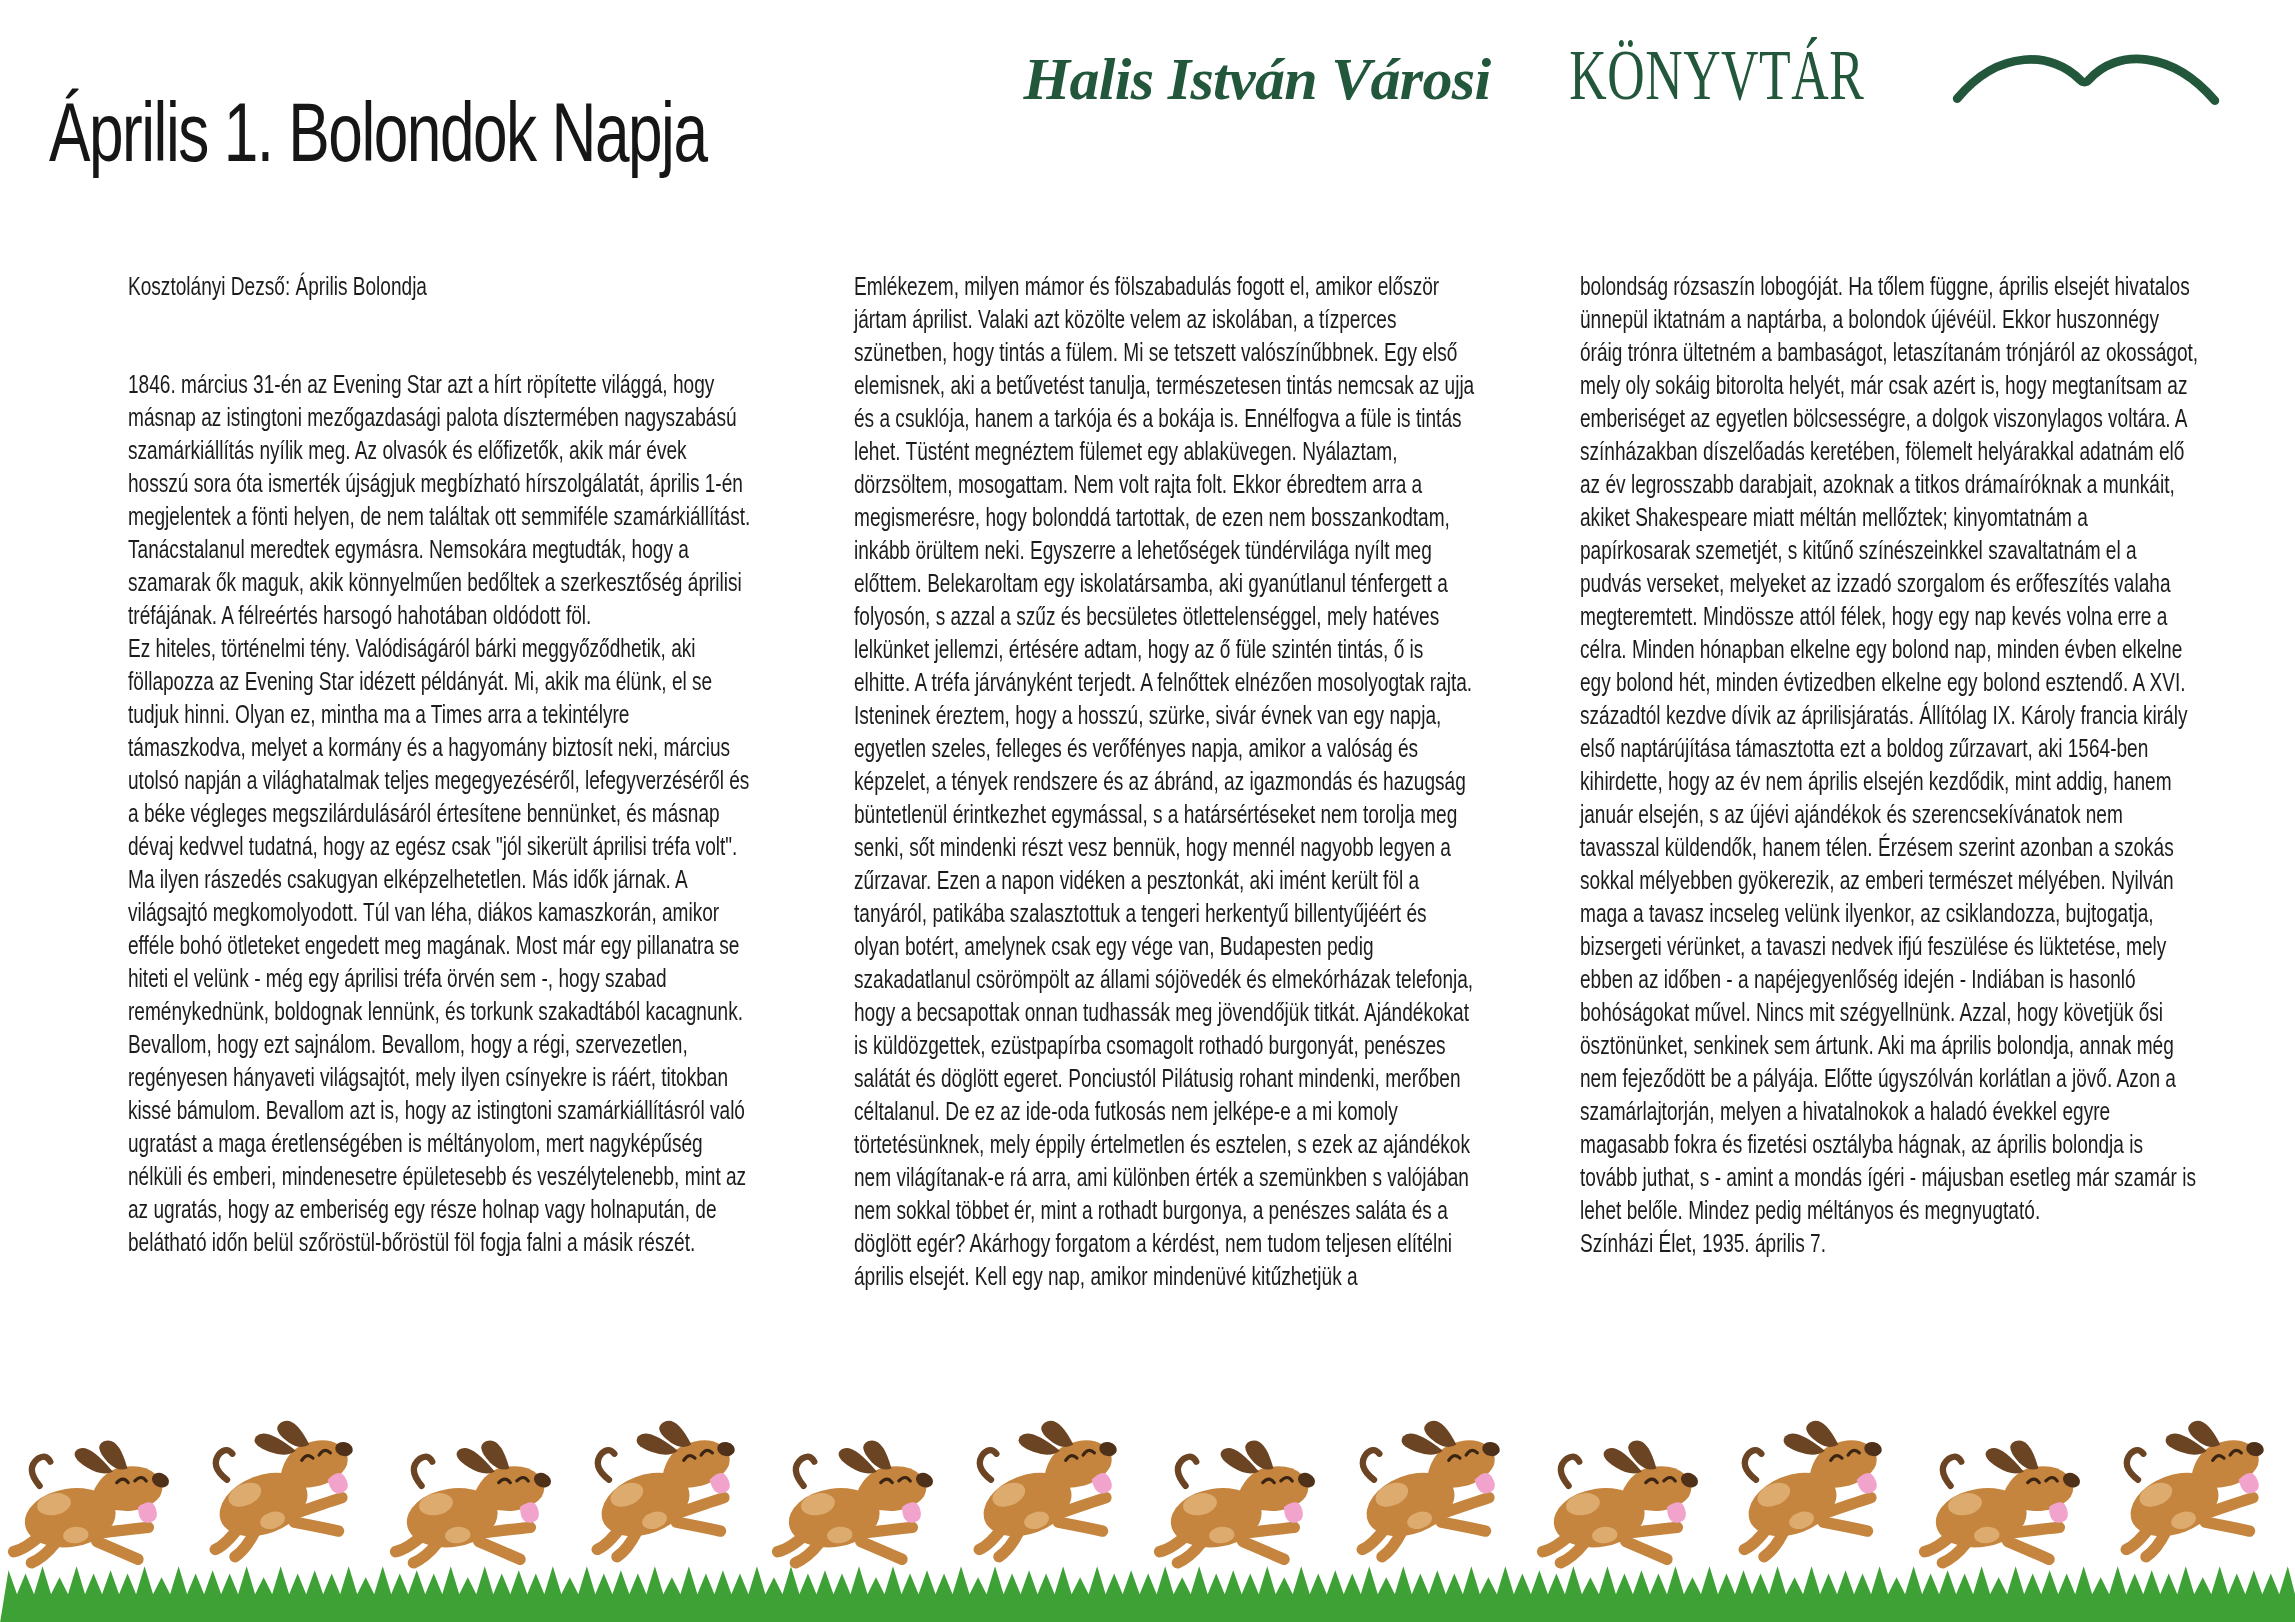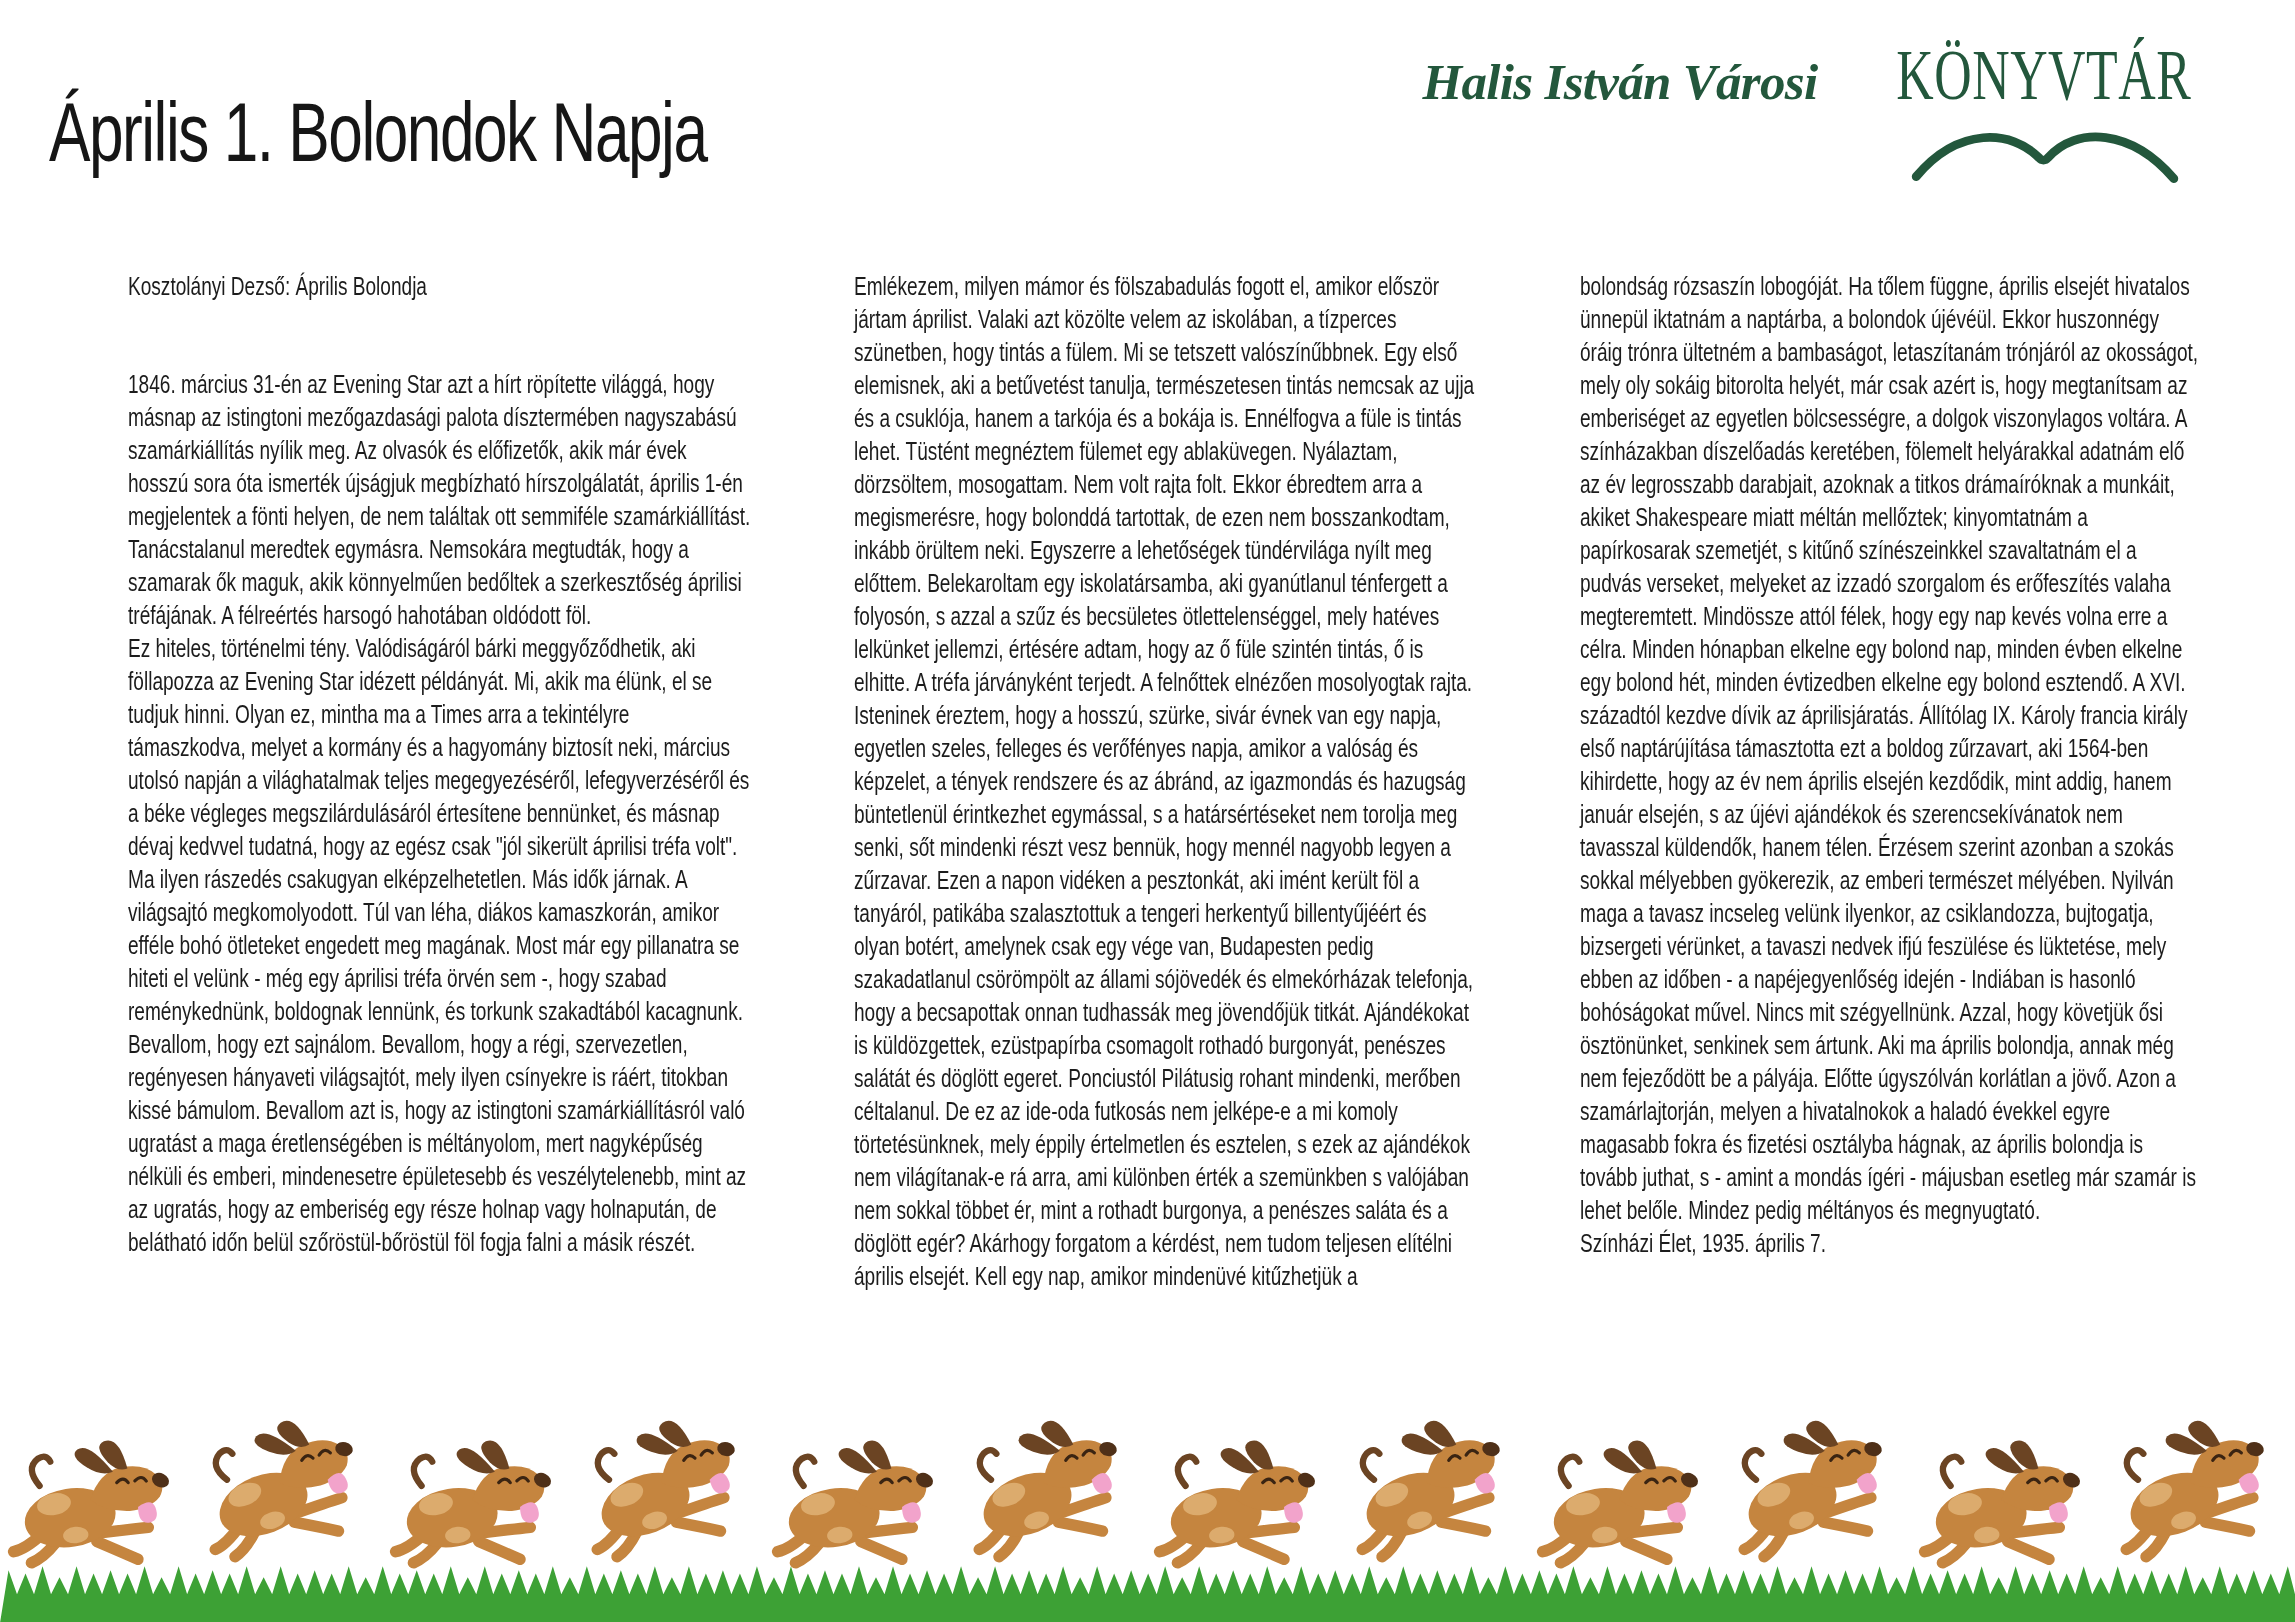--- a/index.html
+++ b/index.html
@@ -14,23 +14,23 @@
     position:absolute;left:49px;top:27.5px;
     font-size:84px;font-weight:400;letter-spacing:-2px;white-space:nowrap;
     transform:scaleX(0.74);transform-origin:left top;color:#161616;
   }
   .logo{
     position:absolute;top:34px;right:46px;
     display:flex;align-items:baseline;gap:22px;color:var(--green);
   }
   .logo-script{
     font-family:"Liberation Serif", serif;font-style:italic;font-weight:700;
-    font-size:51px;white-space:nowrap;letter-spacing:-0.7px;
-  }
-  .caps-block{display:flex;flex-direction:column;align-items:center;}
+    font-size:60px;white-space:nowrap;letter-spacing:-0.7px;
+  }
+  .caps-block{display:flex;flex-direction:row;align-items:center;}
   .logo-caps{
     font-family:"Liberation Serif", serif;font-weight:400;
     font-size:72px;letter-spacing:0.7px;white-space:nowrap;
     transform:scaleX(0.72);transform-origin:center bottom;
   }
   .book-swoosh{margin-top:-2.6px;}
   
   .col{
     position:absolute;top:270px;width:832px;
     transform:scaleX(0.748);transform-origin:left top;

